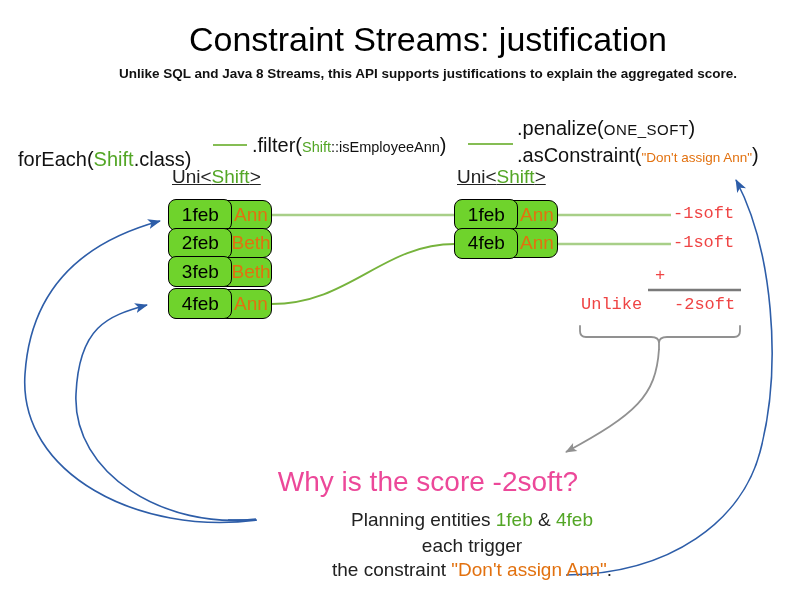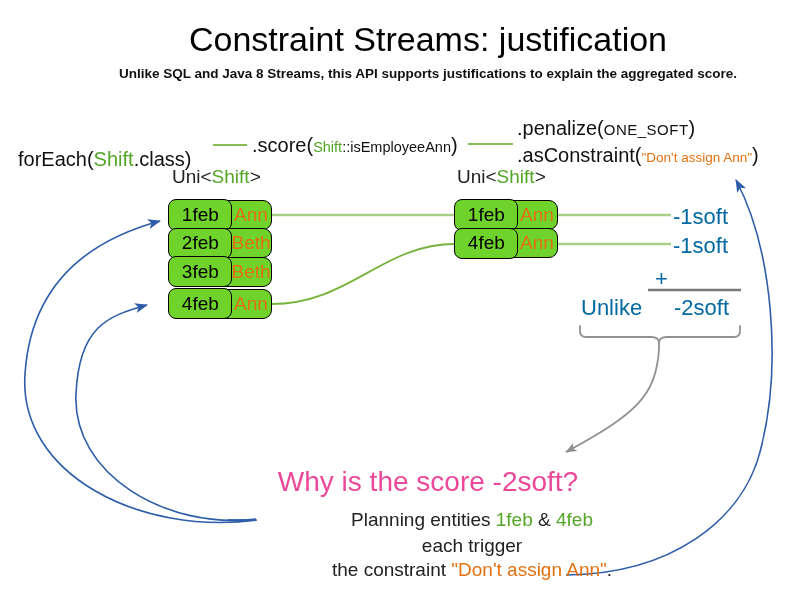--- a/index.html
+++ b/index.html
@@ -10,22 +10,22 @@
   .abs{position:absolute;white-space:nowrap;}
   .ctr{position:absolute;left:0;width:800px;text-align:center;white-space:nowrap;padding-left:28px;}
   .title{font-size:34px;color:#000;}
   .subtitle{font-size:13.5px;color:#111;font-weight:bold;}
   .code{font-size:20px;color:#111;}
   .code .small{font-size:14.5px;}
   .code .arg{font-size:15px;letter-spacing:0.5px;}
   .code .str{font-size:13.5px;}
   .grn{color:var(--text_green,#53a626);}
   .org{color:var(--orange,#e2710f);}
-  .unitype{font-size:19px;color:#222;}
-  .scoretxt{font-size:22px;color:#0369a1;}
+  .unitype{font-size:19px;color:#222;text-decoration:underline;}
+  .scoretxt{font-size:17px;color:#ef4444;font-family:Liberation Mono, monospace;}
   .headline{font-size:28px;font-weight:normal;color:#ec4899;}
   .whyline{font-size:19px;color:#222;margin-left:44px;}
   
   .tbl{position:absolute;width:103px;}
   .trow{
     position:relative;width:103px;height:30px;box-sizing:border-box;
     background:var(--box_green,#6fd32c);
     border:1.7px solid #000;border-radius:9px;
     margin-top:-1.7px;
   }
@@ -80,21 +80,21 @@
     <path class="st-blue" marker-end="url(#mBlue)" d="M257,520 C140,536 18,474 25,374 C31,283 90,240 160,221"></path>
     <path class="st-blue" marker-end="url(#mBlue)" d="M256,519 C166,530 72,474 76,394 C79,327 107,316 147,305"></path>
     <path class="st-blue" marker-end="url(#mBlue)" d="M566,575 C672,574 742,520 760,452 C783,365 772,248 736,180"></path>
   </svg>
 
   <div class="ctr title" style="top:20px">Constraint Streams: justification</div>
   <div class="ctr subtitle" style="top:66px">Unlike SQL and Java 8 Streams, this API supports justifications to explain the aggregated score.</div>
 
   <div class="abs code" style="left:18px;top:148px"><span>forEach(</span><span class="grn">Shift</span><span>.class)</span></div>
 
-  <div class="abs code" style="left:252px;top:134px"><span>.score(</span><span class="small grn">Shift</span><span class="small">::isEmployeeAnn</span><span>)</span></div>
+  <div class="abs code" style="left:252px;top:134px"><span>.filter(</span><span class="small grn">Shift</span><span class="small">::isEmployeeAnn</span><span>)</span></div>
 
   <div class="abs code" style="left:517px;top:117px"><span>.penalize(</span><span class="arg">ONE_SOFT</span><span>)</span></div>
 
   <div class="abs code" style="left:517px;top:144px"><span>.asConstraint(</span><span class="str org">"Don't assign Ann"</span><span>)</span></div>
 
   <div class="abs unitype" style="left:172px;top:166px"><span>Uni&lt;</span><span class="grn">Shift</span><span>&gt;</span></div>
 
   <div class="abs unitype" style="left:457px;top:166px"><span>Uni&lt;</span><span class="grn">Shift</span><span>&gt;</span></div>
 
   <div class="tbl" style="left:169px;top:200px">

